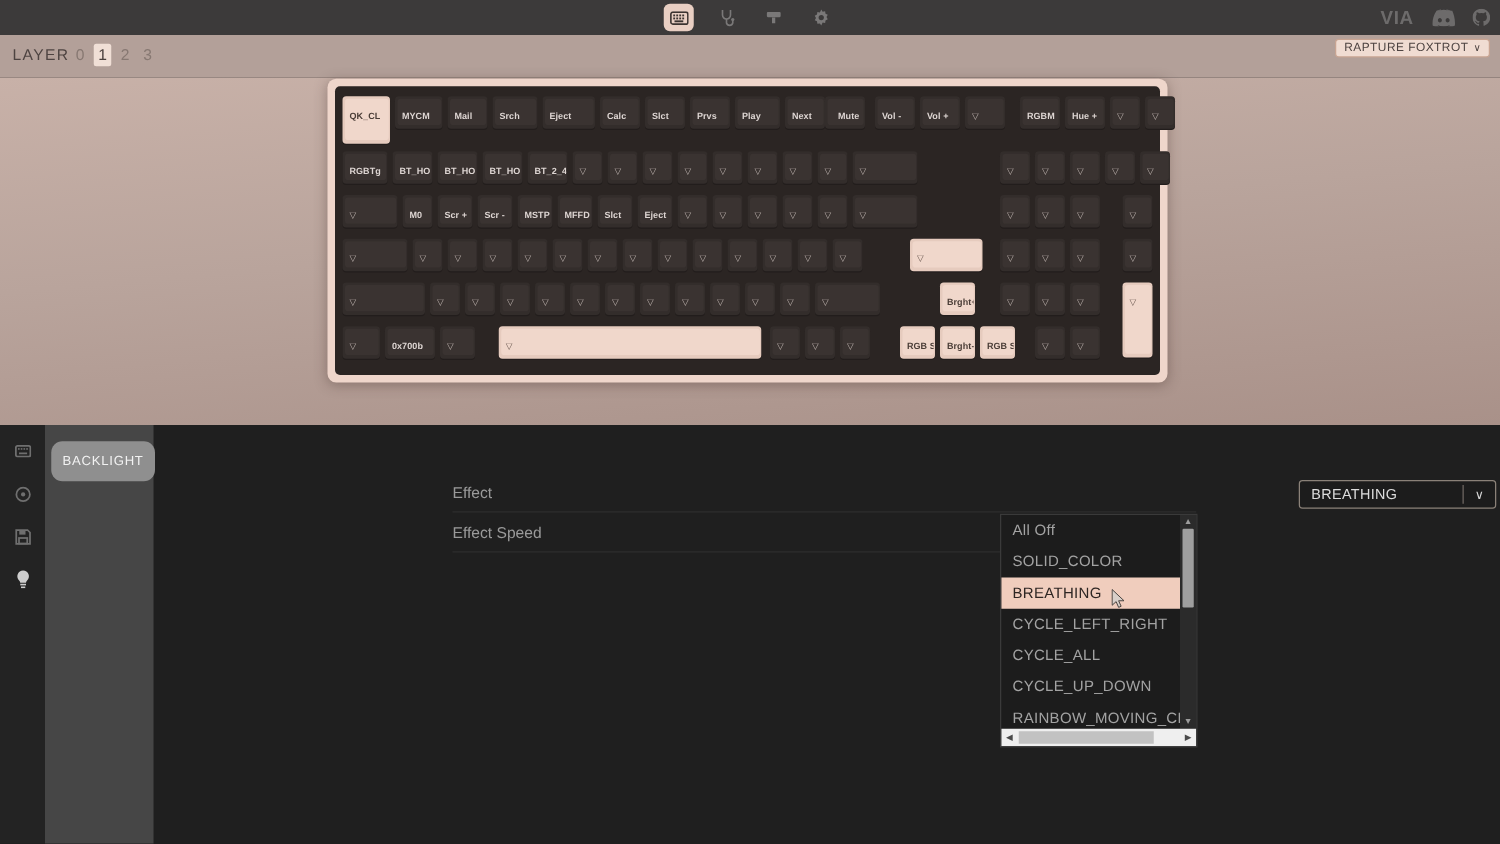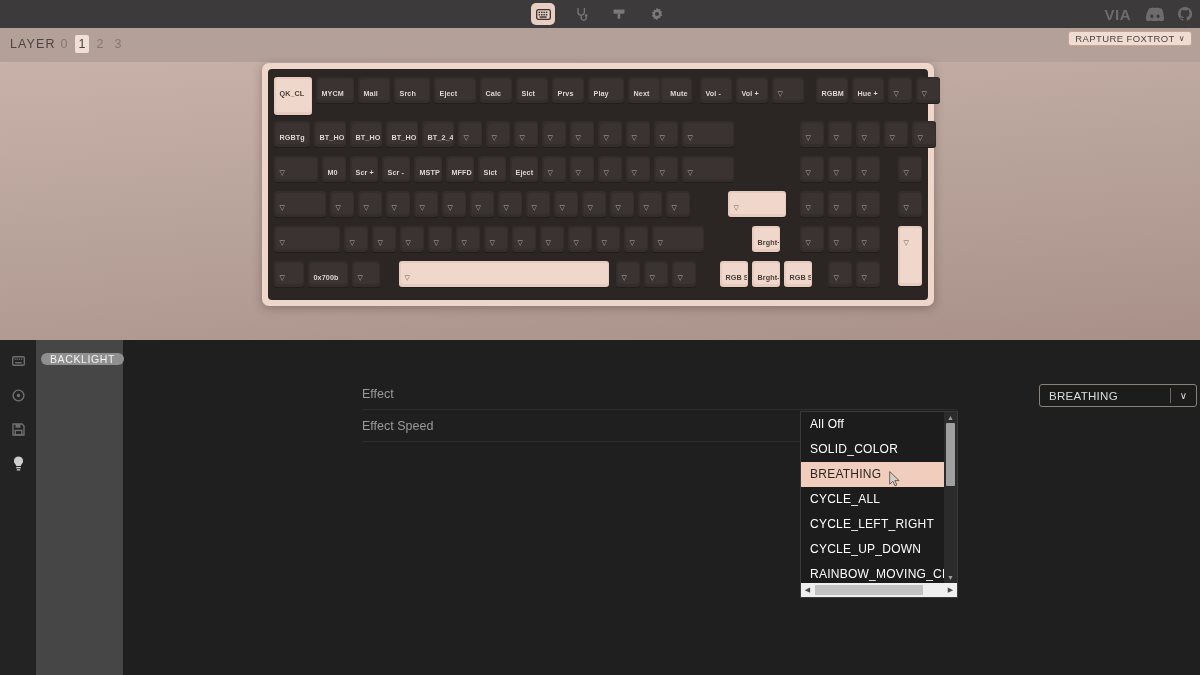--- a/index.html
+++ b/index.html
@@ -125,21 +125,21 @@
   .railbtn .st { stroke: #d8d8d8; fill: none; stroke-width: 1.4; }
   .railbtn .sf { fill: #d8d8d8; }
 
   .menucol {
     position: absolute; left: 36px; top: 0; width: 87px; height: 335px;
     background: #464646;
   }
   .pill {
     position: absolute; left: 41px; top: 353px;
     background: #8f8f8f; color: #f2f2f2;
-    border-radius: 9px; padding: 0 9px;
+    border-radius: 9px; padding: 10px 9px;
     font-size: 10.5px; letter-spacing: .6px;
   }
 
   .settings {
     position: absolute; left: 123px; top: 0; right: 0; height: 335px;
     background: #1f1f1f;
   }
   .row {
     position: absolute; left: 239px; right: 243px; height: 32px;
     border-bottom: 1px solid #2e2e2e;
@@ -177,21 +177,21 @@
   
   .dropdown {
     position: absolute; left: 800px; top: 411px;
     width: 158px; height: 187px;
     background: #1c1c1c; border: 1px solid #3a3a3a;
     overflow: hidden;
   }
   .ddlist { position: absolute; left: 0; top: 0; right: 13px; bottom: 14px; }
   .ddopt {
     height: 25px; line-height: 25px; padding-left: 9px;
-    color: #ffffff; font-size: 12px; letter-spacing: .25px;
+    color: #a3a3a3; font-size: 12px; letter-spacing: .25px;
     white-space: nowrap; overflow: hidden;
   }
   .ddopt.sel { background: #f0cdbd; color: #2e2623; }
 
   .vscroll {
     position: absolute; right: 0; top: 0; width: 13px; bottom: 14px;
     background: #2b2b2b;
   }
   .vsarrow {
     height: 11px; color: #9d9d9d; font-size: 7px;
@@ -659,22 +659,22 @@
     </div>
   </div>
 
   <span class="pill">BACKLIGHT</span>
 
   <div class="dropdown">
     <div class="ddlist" id="ddlist">
         <div class="ddopt">All Off</div>
         <div class="ddopt">SOLID_COLOR</div>
         <div class="ddopt sel">BREATHING</div>
+        <div class="ddopt">CYCLE_LEFT_RIGHT</div>
         <div class="ddopt">CYCLE_ALL</div>
-        <div class="ddopt">CYCLE_LEFT_RIGHT</div>
         <div class="ddopt">CYCLE_UP_DOWN</div>
         <div class="ddopt">RAINBOW_MOVING_CHEV</div>
       </div>
     <div class="vscroll">
       <div class="vsarrow">▲</div>
       <div class="vsthumb"></div>
       <div class="vsarrow" style="position:absolute;bottom:0;left:0;right:0;">▼</div>
     </div>
     <div class="hscroll">
       <span class="hsarrow">◀</span>

